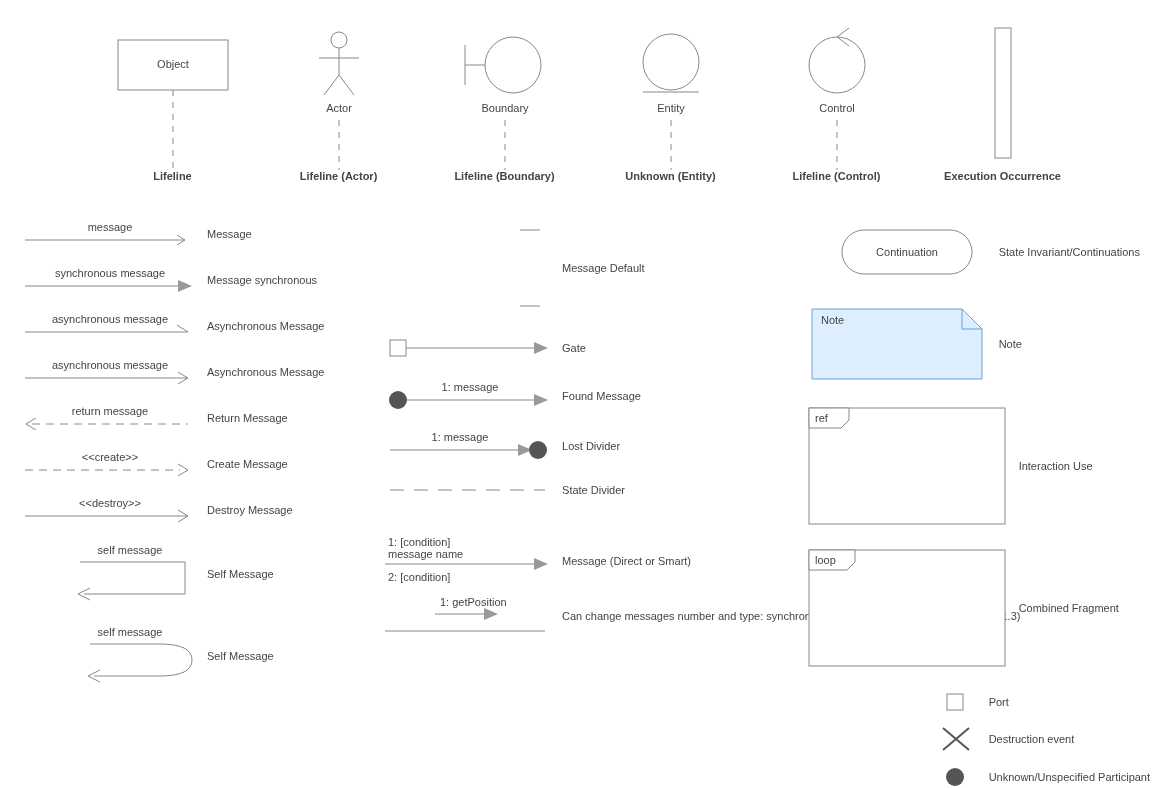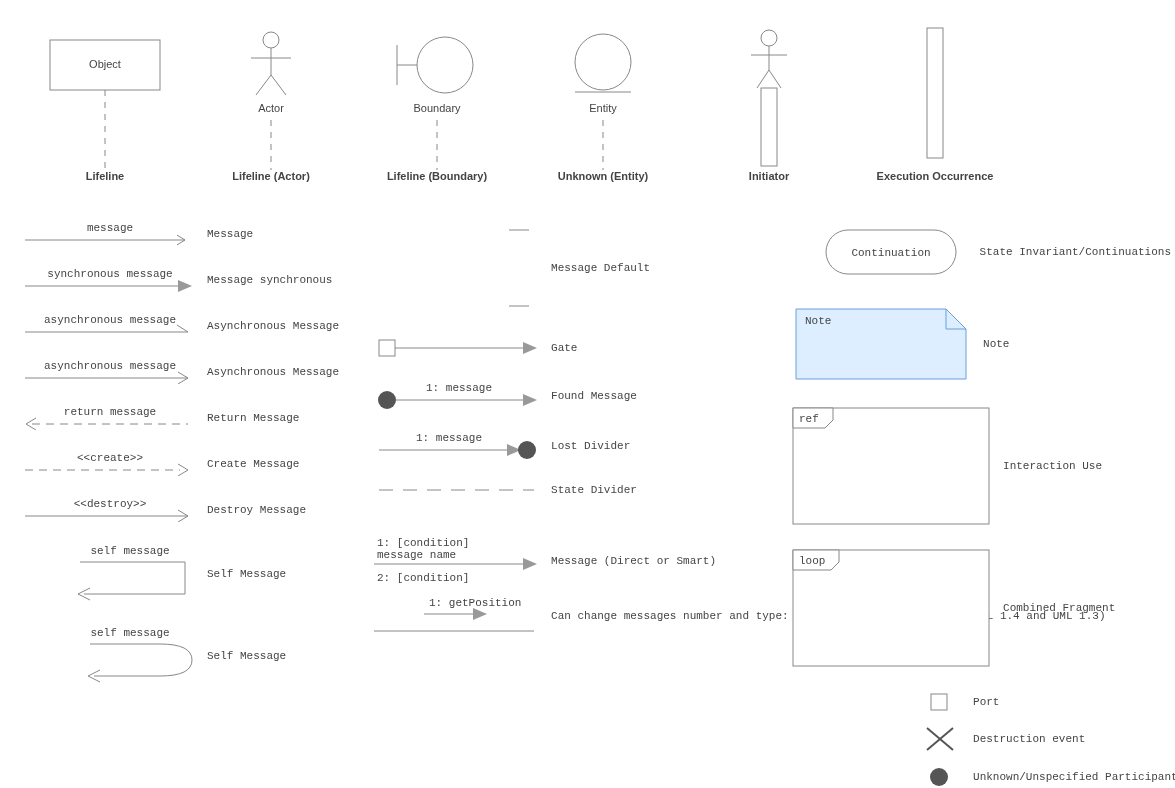--- a/index.html
+++ b/index.html
@@ -7,21 +7,21 @@
     font-size: 11px;
     color: #444;
     background: #fff;
     margin: 0;
     padding: 20px;
     width: 1175px;
     box-sizing: border-box;
   }
   .row1 {
     display: flex;
-    justify-content: flex-start;
+    justify-content: center;
     padding: 0 10px 10px 10px;
     gap: 16px;
   }
   .lifeline-item {
     display: flex;
     flex-direction: column;
     align-items: center;
     width: 150px;
   }
   .lifeline-label {
@@ -37,21 +37,20 @@
   }
   .col {
     display: flex;
     flex-direction: column;
   }
   .msg-row {
     display: flex;
     align-items: center;
     margin-bottom: 22px;
     gap: 12px;
-    font-family: Liberation Mono, monospace;
   }
   .msg-label { flex: 0 0 auto; white-space: nowrap; }
   .tight { margin-bottom: 10px; }
 </style>
 </head>
 <body>
 
 <div class="row1">
 
   <div class="lifeline-item">
@@ -90,32 +89,31 @@
   <div class="lifeline-item">
     <svg width="100" height="150">
       <circle cx="50" cy="42" r="28" fill="none" stroke="#888"></circle>
       <line x1="22" y1="72" x2="78" y2="72" stroke="#888"></line>
       <text x="50" y="92" text-anchor="middle" font-size="11" fill="#444">Entity</text>
       <line x1="50" y1="100" x2="50" y2="150" stroke="#888" stroke-dasharray="6,6"></line>
     </svg>
     <div class="lifeline-label">Unknown (Entity)</div>
   </div>
 
-
   <div class="lifeline-item">
     <svg width="100" height="150">
-      <circle cx="50" cy="18" r="8" fill="none" stroke="#888"></circle>
-      <line x1="50" y1="26" x2="50" y2="50" stroke="#888"></line>
-      <line x1="32" y1="35" x2="68" y2="35" stroke="#888"></line>
-      <line x1="50" y1="50" x2="38" y2="68" stroke="#888"></line>
-      <line x1="50" y1="50" x2="62" y2="68" stroke="#888"></line>
-      <rect x="42" y="68" width="16" height="78" fill="#fff" stroke="#888"></rect>
-    </svg>
-    <div class="lifeline-label">Initiator</div>
-  </div>
+      <circle cx="50" cy="45" r="28" fill="none" stroke="#888"></circle>
+      <line x1="50" y1="17" x2="62" y2="8" stroke="#888"></line>
+      <line x1="50" y1="17" x2="62" y2="26" stroke="#888"></line>
+      <text x="50" y="92" text-anchor="middle" font-size="11" fill="#444">Control</text>
+      <line x1="50" y1="100" x2="50" y2="150" stroke="#888" stroke-dasharray="6,6"></line>
+    </svg>
+    <div class="lifeline-label">Lifeline (Control)</div>
+  </div>
+
 
   <div class="lifeline-item">
     <svg width="60" height="150">
       <rect x="22" y="8" width="16" height="130" fill="#fff" stroke="#888"></rect>
     </svg>
     <div class="lifeline-label">Execution Occurrence</div>
   </div>
 </div>
 
 <div class="col-container">

